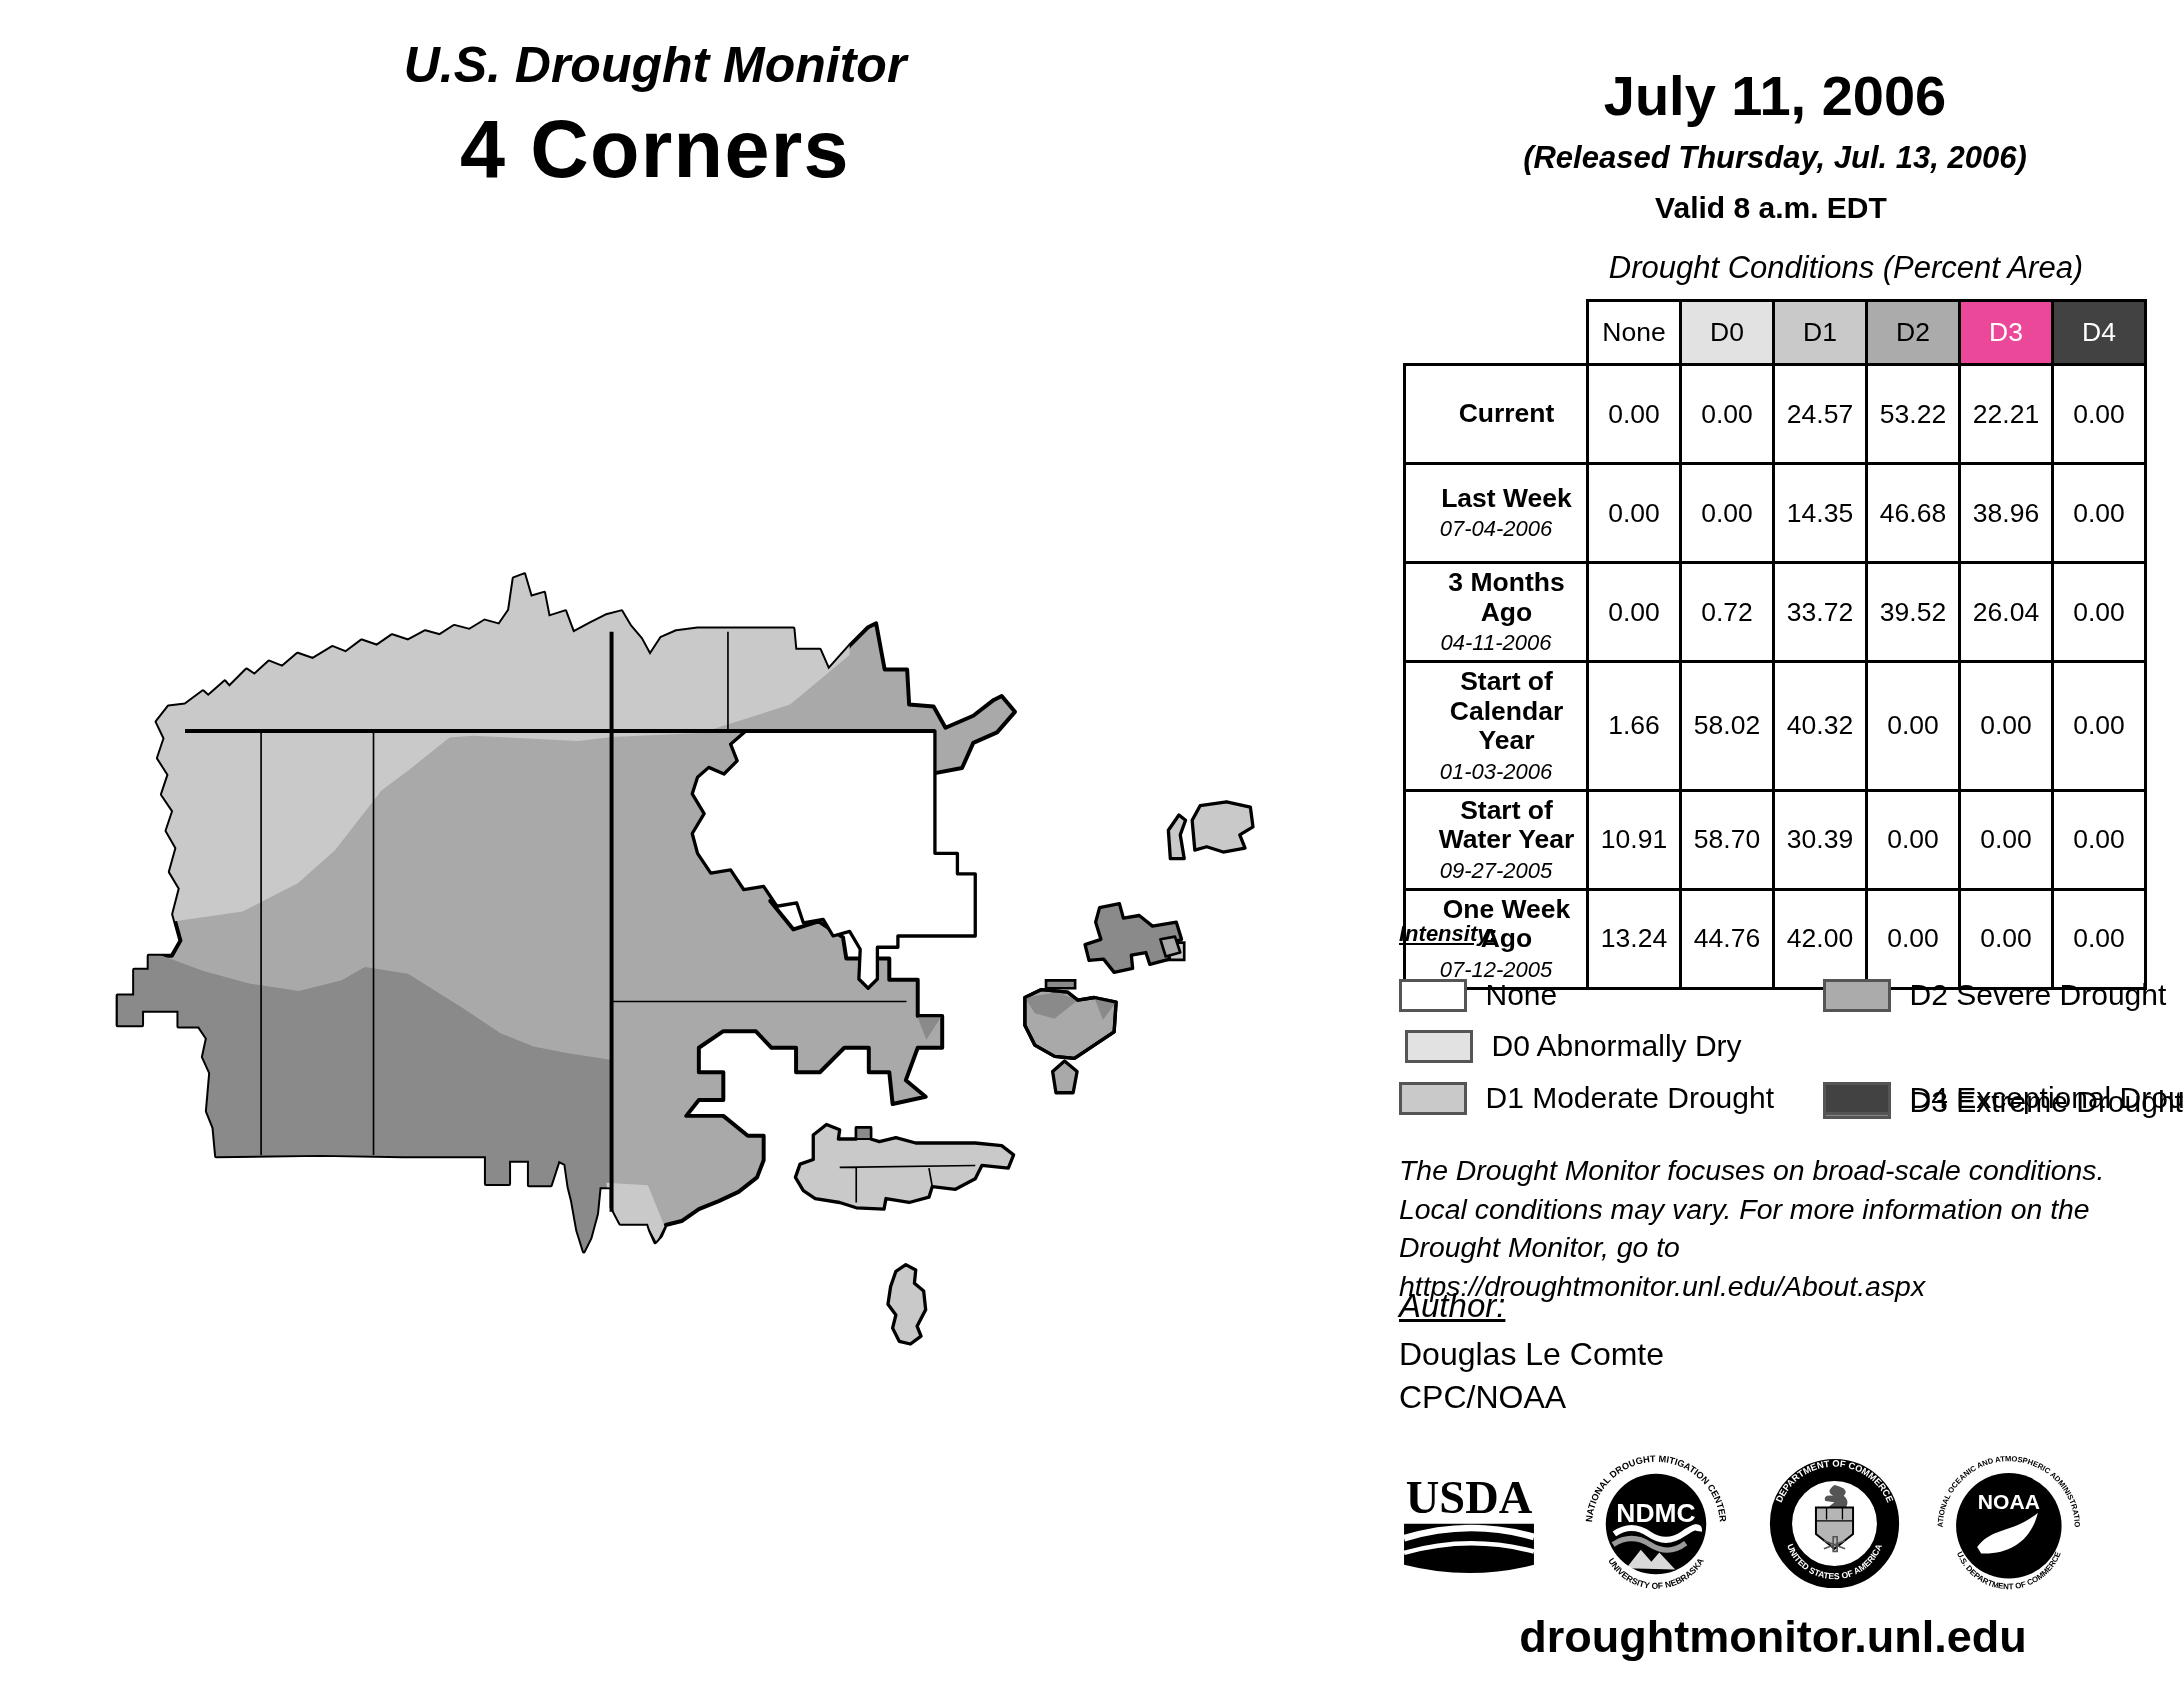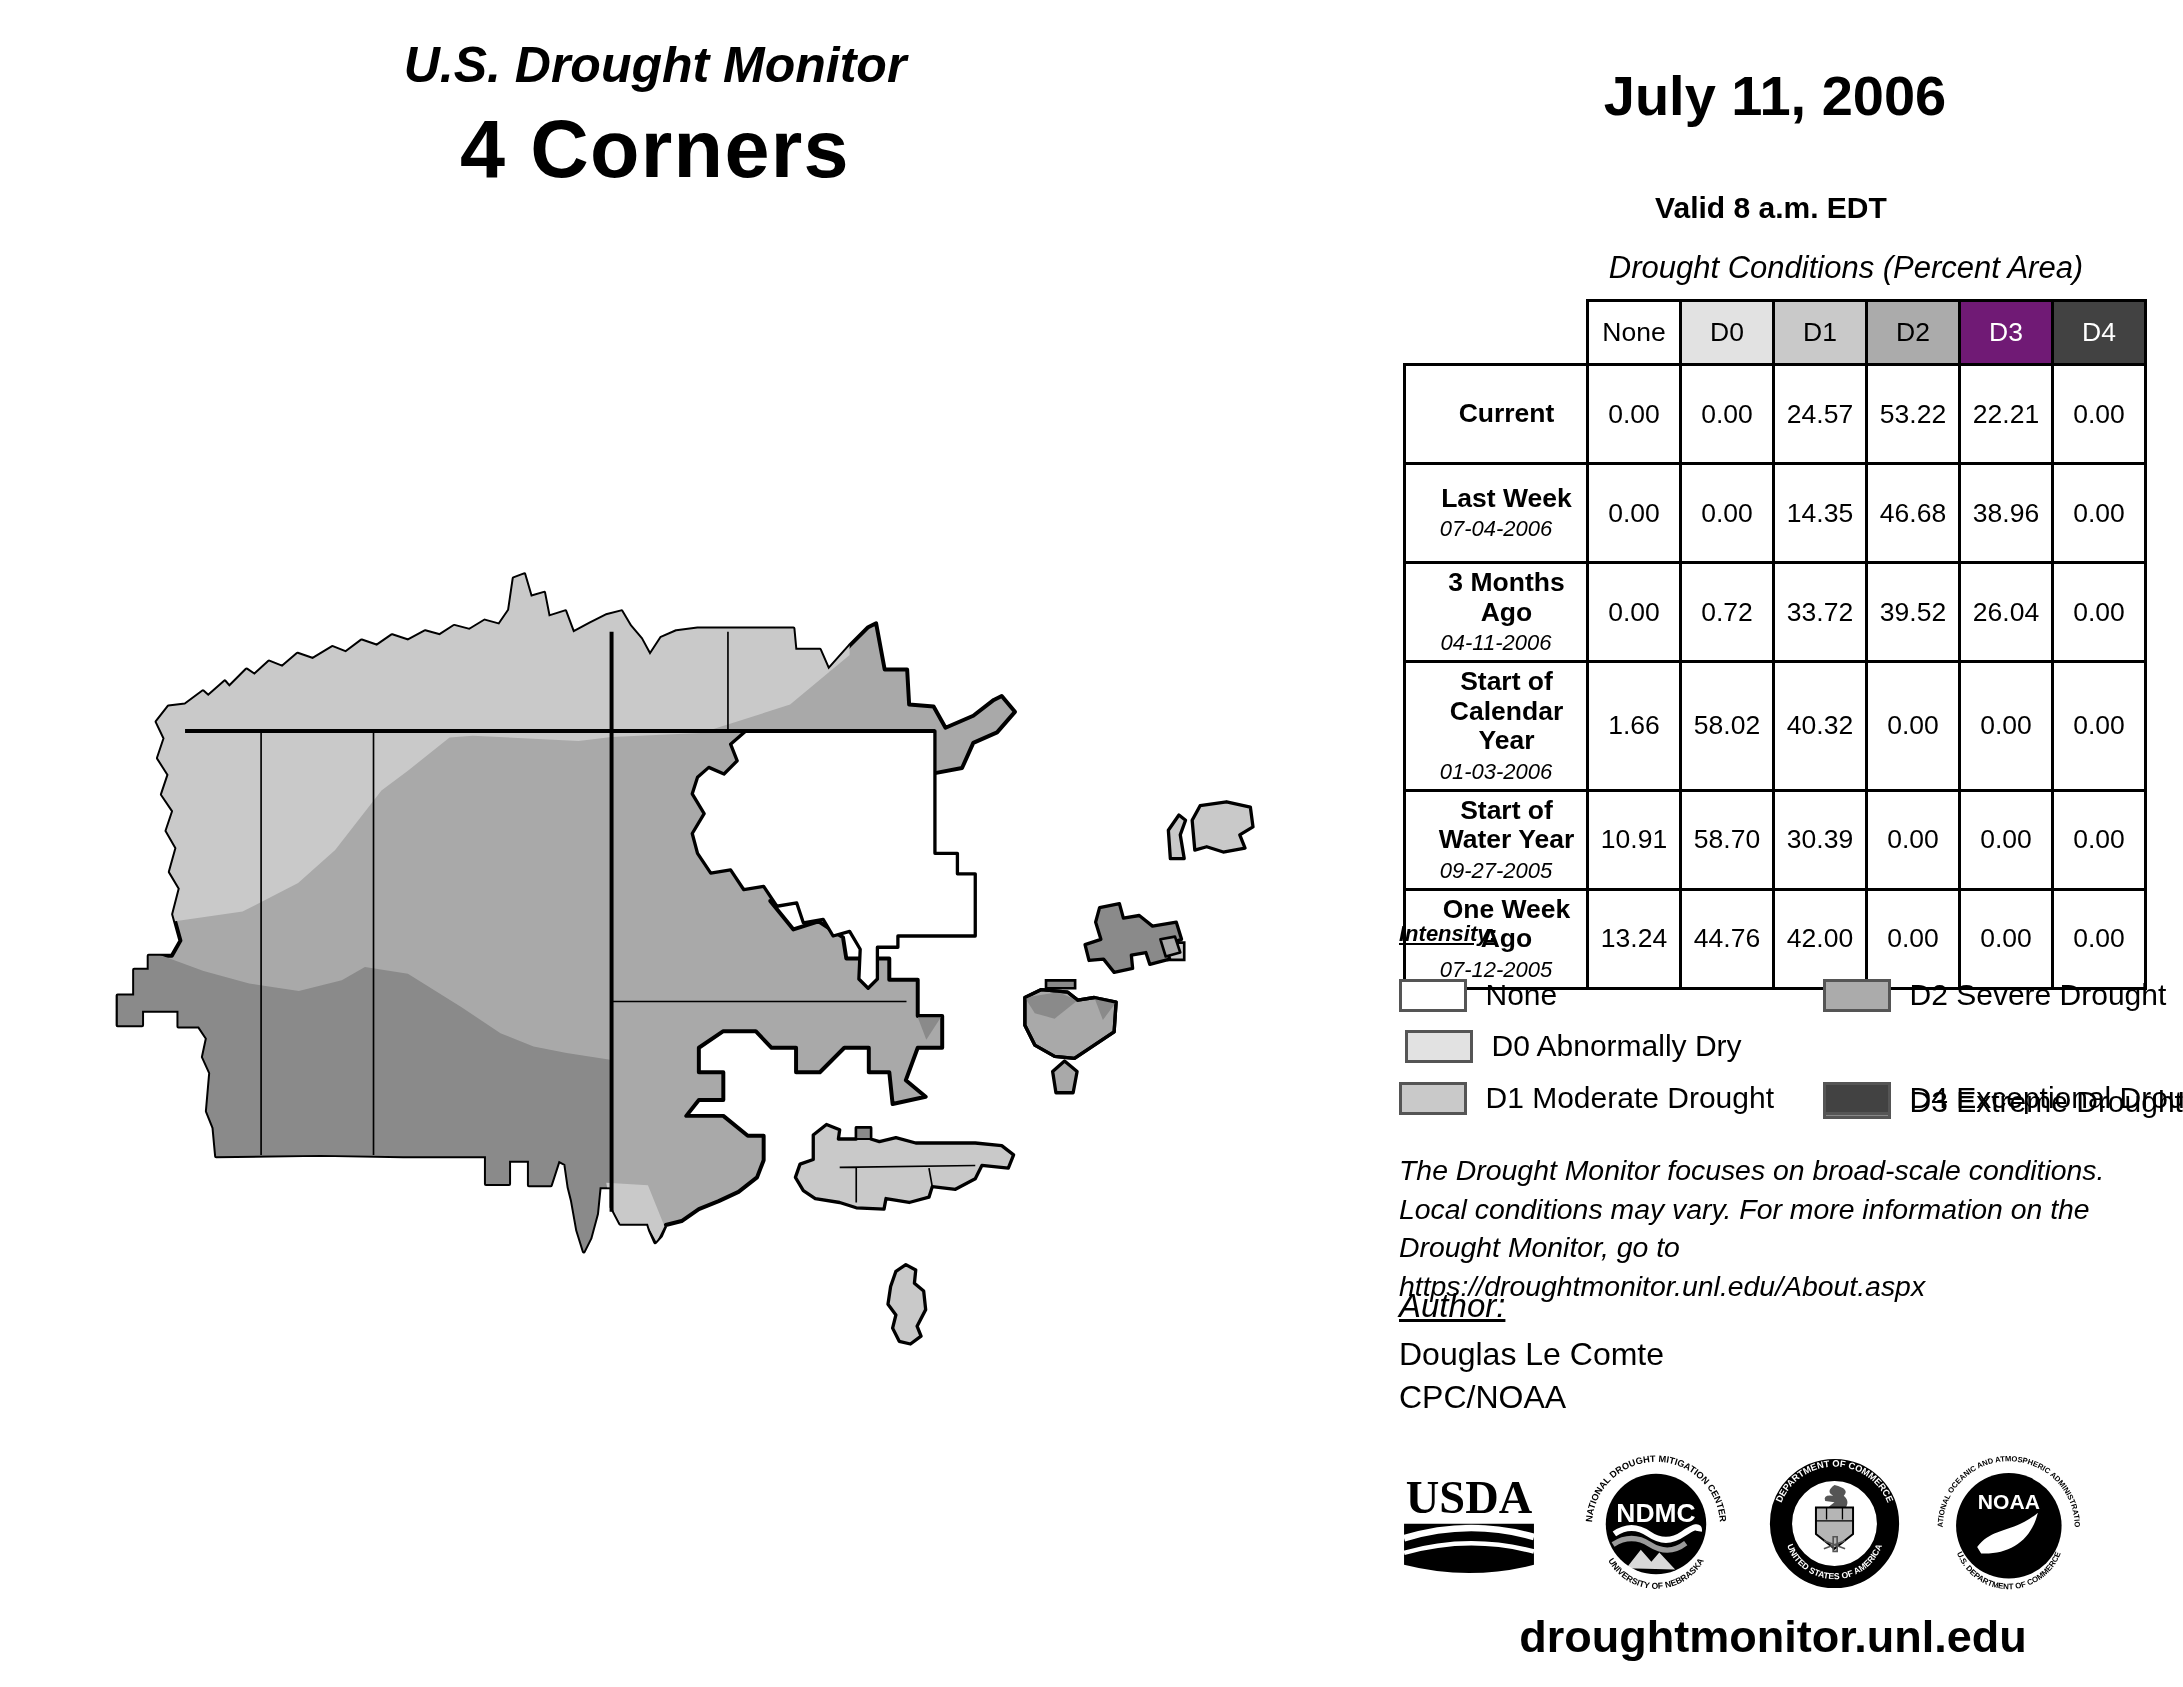--- a/index.html
+++ b/index.html
@@ -41,20 +41,21 @@
 </style>
 </head>
 <body>
 
 <div class="page">
 
   <div class="abs ctr map-title">U.S. Drought Monitor</div>
   <div class="abs ctr map-region">4 Corners</div>
 
   <div class="abs ctr date-line">July 11, 2006</div>
+  <div class="abs ctr released-line">(Released Thursday, Jul. 13, 2006)</div>
   <div class="abs ctr valid-line">Valid 8 a.m. EDT</div>
 
   <svg class="abs" style="left:36px;top:569px;" width="1290" height="939" viewBox="0 0 1950 1420">
     <defs>
       <clipPath id="blobClip">
         <path d="M 225,205 L 252,185 260,192 285,170 292,178 318,152 330,160 352,140 372,148 395,128 418,136 448,118 468,126 492,108 515,116 538,100 562,108 588,94 610,100 632,86 655,92 678,78 700,84 715,62 722,14 738,8 748,42 768,36 775,72 800,64 812,96 838,82 862,70 885,64 898,86 915,106 928,130 945,104 968,94 1000,90 1145,90 1148,122 1185,122 1198,152 1230,116 1258,88 1270,82 1283,152 1317,152 1320,205 1357,208 1375,240 1417,222 1448,198 1460,192 1480,216 1453,247 1417,263 1400,301 1357,309 1328,351 1285,357 1273,393 1230,393 1205,436 1161,448 1149,496 1110,502 1145,545 1183,533 1220,557 1225,589 1290,589 1290,621 1333,621 1333,676 1370,676 1370,724 1333,724 1315,773 1345,798 1295,809 1290,761 1259,761 1259,724 1222,724 1185,761 1149,761 1149,724 1112,724 1088,699 1039,699 1002,724 1002,761 1039,761 1039,803 1002,803 983,827 1039,827 1076,857 1100,857 1100,894 1090,920 1062,942 1032,956 1002,968 976,986 952,992 945,1008 936,1018 928,1000 925,990 883,990 870,965 870,935 852,935 848,975 838,1012 828,1032 818,1000 810,955 805,935 800,900 790,895 778,932 745,932 745,895 715,895 715,930 680,930 680,888 555,888 430,886 272,888 268,845 258,820 263,762 252,738 258,710 246,692 215,692 215,668 160,668 160,690 123,690 123,645 148,645 148,606 170,606 170,585 205,585 218,562 207,522 217,483 202,458 212,422 197,396 207,366 190,341 200,311 184,286 194,256 182,231 200,208 Z"></path>
       </clipPath>
     </defs>
 
     <path d="M 225,205 L 252,185 260,192 285,170 292,178 318,152 330,160 352,140 372,148 395,128 418,136 448,118 468,126 492,108 515,116 538,100 562,108 588,94 610,100 632,86 655,92 678,78 700,84 715,62 722,14 738,8 748,42 768,36 775,72 800,64 812,96 838,82 862,70 885,64 898,86 915,106 928,130 945,104 968,94 1000,90 1145,90 1148,122 1185,122 1198,152 1230,116 1258,88 1270,82 1283,152 1317,152 1320,205 1357,208 1375,240 1417,222 1448,198 1460,192 1480,216 1453,247 1417,263 1400,301 1357,309 1328,351 1285,357 1273,393 1230,393 1205,436 1161,448 1149,496 1110,502 1145,545 1183,533 1220,557 1225,589 1290,589 1290,621 1333,621 1333,676 1370,676 1370,724 1333,724 1315,773 1345,798 1295,809 1290,761 1259,761 1259,724 1222,724 1185,761 1149,761 1149,724 1112,724 1088,699 1039,699 1002,724 1002,761 1039,761 1039,803 1002,803 983,827 1039,827 1076,857 1100,857 1100,894 1090,920 1062,942 1032,956 1002,968 976,986 952,992 945,1008 936,1018 928,1000 925,990 883,990 870,965 870,935 852,935 848,975 838,1012 828,1032 818,1000 810,955 805,935 800,900 790,895 778,932 745,932 745,895 715,895 715,930 680,930 680,888 555,888 430,886 272,888 268,845 258,820 263,762 252,738 258,710 246,692 215,692 215,668 160,668 160,690 123,690 123,645 148,645 148,606 170,606 170,585 205,585 218,562 207,522 217,483 202,458 212,422 197,396 207,366 190,341 200,311 184,286 194,256 182,231 200,208 Z" fill="#a9a9a9" stroke="#000" stroke-width="6" stroke-linejoin="round"></path>
@@ -111,21 +112,21 @@
           <col class="col-data">
           <col class="col-data">
       </colgroup>
       <thead>
         <tr>
           <th class="blank"></th>
           <th style="background-color: rgb(255, 255, 255);">None</th>
           <th style="background-color: rgb(226, 226, 226);">D0</th>
           <th style="background-color: rgb(201, 201, 201);">D1</th>
           <th style="background-color: rgb(171, 171, 171);">D2</th>
-          <th class="lighttext" style="background-color: #701a75;">D3</th>
+          <th class="lighttext" style="background-color: #ec4899;">D3</th>
           <th class="lighttext" style="background-color: rgb(66, 66, 66);">D4</th>
         </tr>
       </thead>
       <tbody>
         <tr>
           <td class="rowhead">
             <div class="row-label">Current</div>
           </td>
           <td>0.00</td>
           <td>0.00</td>

